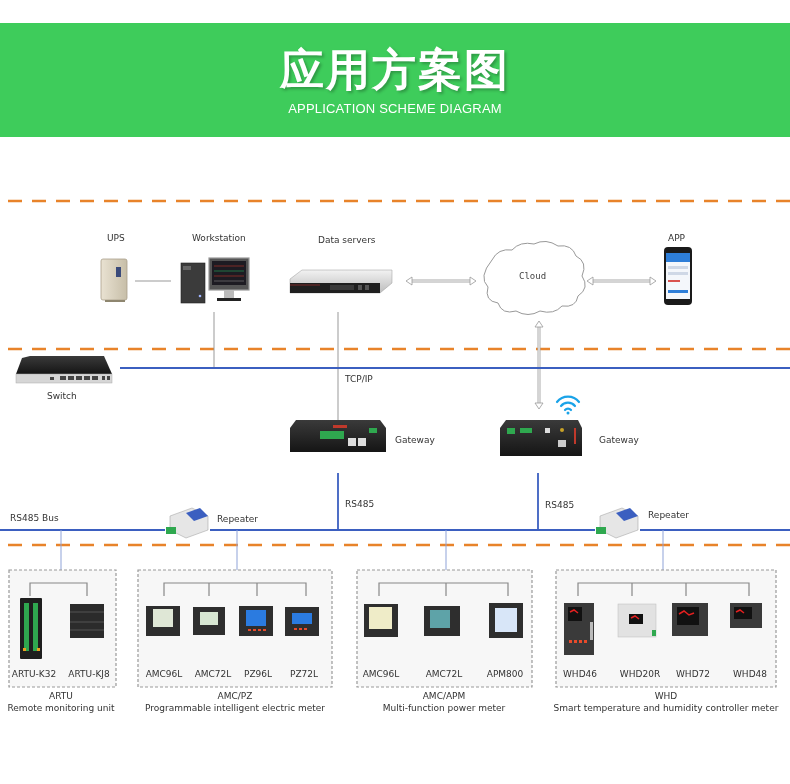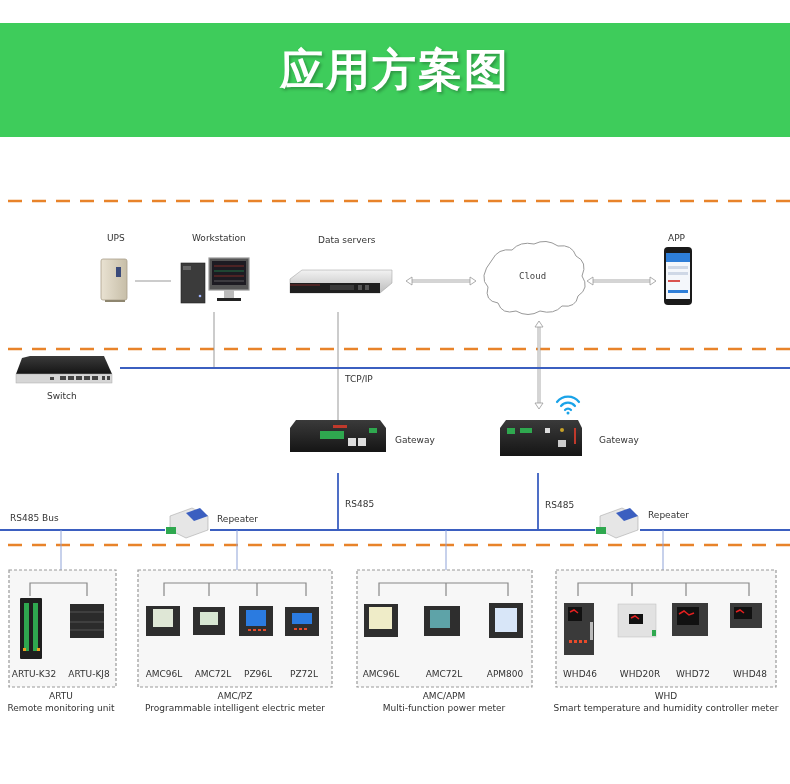--- a/index.html
+++ b/index.html
@@ -15,20 +15,21 @@
   .lbl { font-family: "DejaVu Sans", sans-serif; font-size: 9px; fill: #333; }
   .lbl-mono { font-family: "DejaVu Sans Mono", monospace; font-size: 9px; fill: #444; }
   .grp-lbl { font-family: "DejaVu Sans", sans-serif; font-size: 9px; fill: #333; text-anchor: middle; }
   .dev-lbl { font-family: "DejaVu Sans", sans-serif; font-size: 9px; fill: #333; text-anchor: middle; }
 </style>
 </head>
 <body>
 
 <div class="banner">
   <div class="banner-title">应用方案图</div>
+  <div class="banner-sub">APPLICATION SCHEME DIAGRAM</div>
 </div>
 
 <svg class="diagram" width="790" height="784" viewBox="0 0 790 784">
   <defs>
     <linearGradient id="gPanel" x1="0" y1="0" x2="0" y2="1">
       <stop offset="0" stop-color="#3a3a3a"></stop>
         <stop offset="1" stop-color="#151515"></stop>
     </linearGradient>
     <linearGradient id="gSilver" x1="0" y1="0" x2="0" y2="1">
       <stop offset="0" stop-color="#f2f2f2"></stop>

